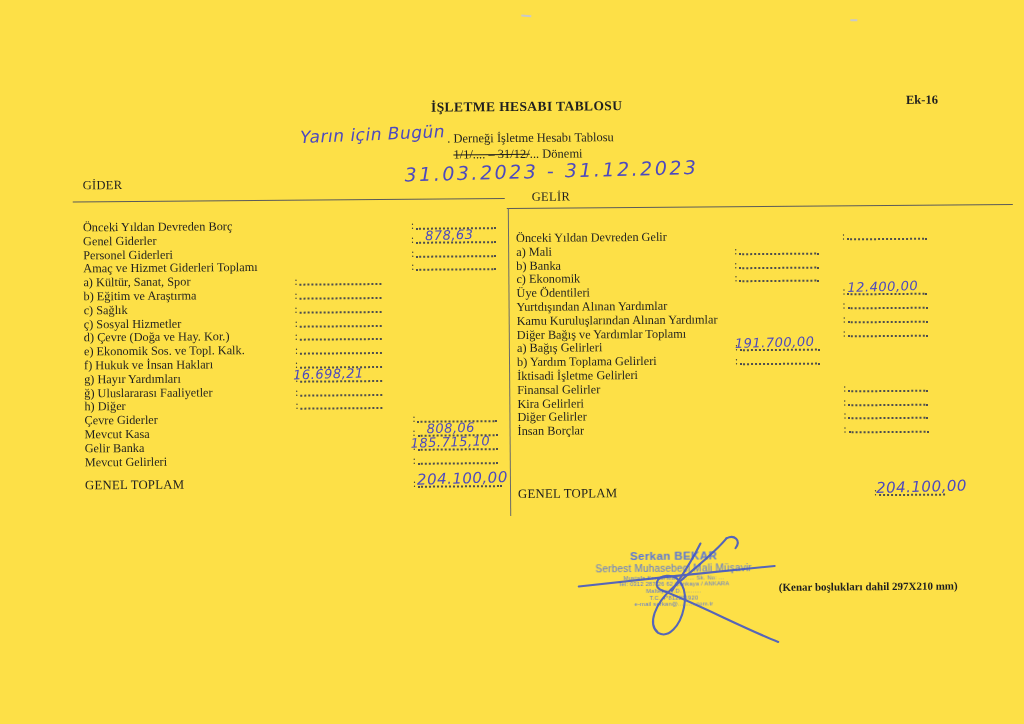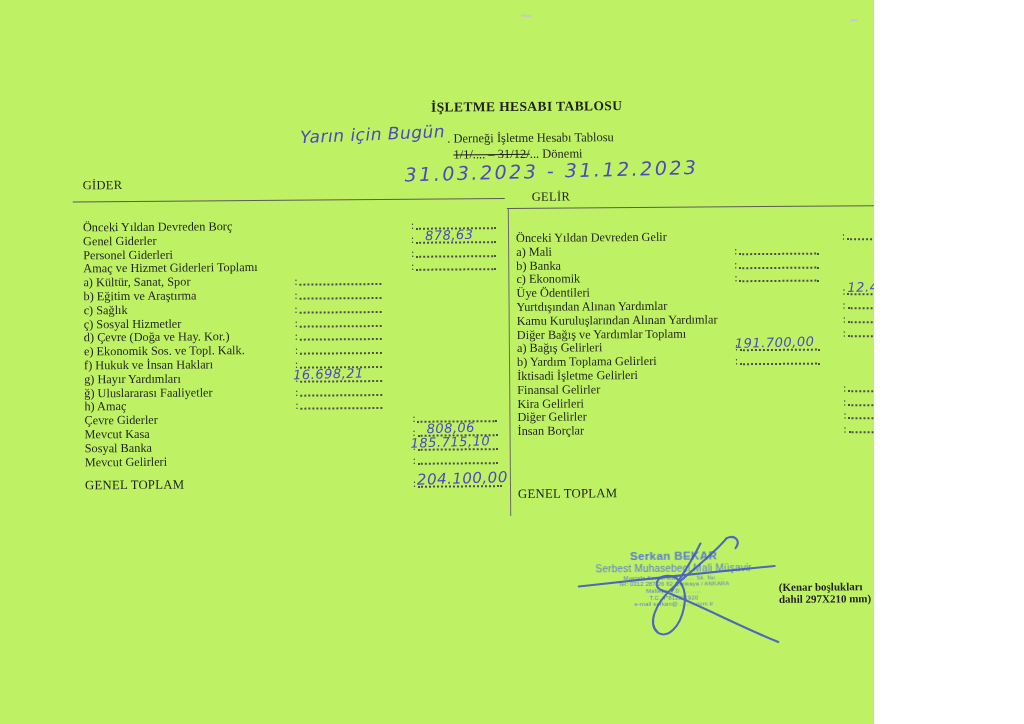--- a/index.html
+++ b/index.html
@@ -1,16 +1,16 @@
 <!DOCTYPE html>
 <html><head>
 <meta charset="utf-8">
 <style>
   html,body{margin:0;padding:0;background:#fff;}
-  .page{position:relative;width:874px;height:724px;background:#bef264;overflow:hidden;
+  .page{position:relative;width:1024px;height:724px;background:#fde047;overflow:hidden;
         font-family:"Liberation Serif",serif;color:#1f1f1f;}
   .sheet{position:absolute;inset:0;transform:rotate(-0.45deg);transform-origin:512px 360px;}
   .abs{position:absolute;}
   .doc-title{font-weight:bold;font-size:13.5px;letter-spacing:.4px;}
   .ek{font-weight:bold;font-size:12.5px;}
   .typed{font-size:12.5px;}
   .struck{text-decoration:line-through;}
   .sec-head{font-size:12.5px;letter-spacing:.3px;}
   .hline{position:absolute;background:#5a5a5a;height:1.4px;}
   .vline{position:absolute;background:#6a6a6a;width:1.4px;}
@@ -104,33 +104,33 @@
             <span class="dots" style="width: 82px;"></span>
           </span></div>
         <div class="frow"><span>g) Hayır Yardımları</span><span class="leader" style="left: 211px;">
             <span class="colon">:</span>
             <span class="dots" style="width: 82px;"></span>
           </span><span class="hand hand-val" style="left: 209px;">16.698,21</span></div>
         <div class="frow"><span>ğ) Uluslararası Faaliyetler</span><span class="leader" style="left: 211px;">
             <span class="colon">:</span>
             <span class="dots" style="width: 82px;"></span>
           </span></div>
-        <div class="frow"><span>h) Amaç</span><span class="leader" style="left: 211px;">
+        <div class="frow"><span>h) Diğer</span><span class="leader" style="left: 211px;">
             <span class="colon">:</span>
             <span class="dots" style="width: 82px;"></span>
           </span></div>
         <div class="frow"><span>Çevre Giderler</span><span class="leader" style="left: 328px;">
             <span class="colon">:</span>
             <span class="dots" style="width: 80px;"></span>
           </span></div>
         <div class="frow"><span>Mevcut Kasa</span><span class="leader" style="left: 328px;">
             <span class="colon">:</span>
             <span class="dots" style="width: 80px;"></span>
           </span><span class="hand hand-val" style="left: 342px;">808,06</span></div>
-        <div class="frow"><span>Sosyal Banka</span><span class="leader" style="left: 328px;">
+        <div class="frow"><span>Gelir Banka</span><span class="leader" style="left: 328px;">
             <span class="colon">:</span>
             <span class="dots" style="width: 80px;"></span>
           </span><span class="hand hand-val" style="left: 326px;">185.715,10</span></div>
         <div class="frow"><span>Mevcut Gelirleri</span><span class="leader" style="left: 328px;">
             <span class="colon">:</span>
             <span class="dots" style="width: 80px;"></span>
           </span></div>
       </div>
     <div class="col" id="gider-total" style="left:84px;top:475px;width:424px;">
         <div class="frow total"><span>GENEL TOPLAM</span><span class="leader" style="left: 328px;">

